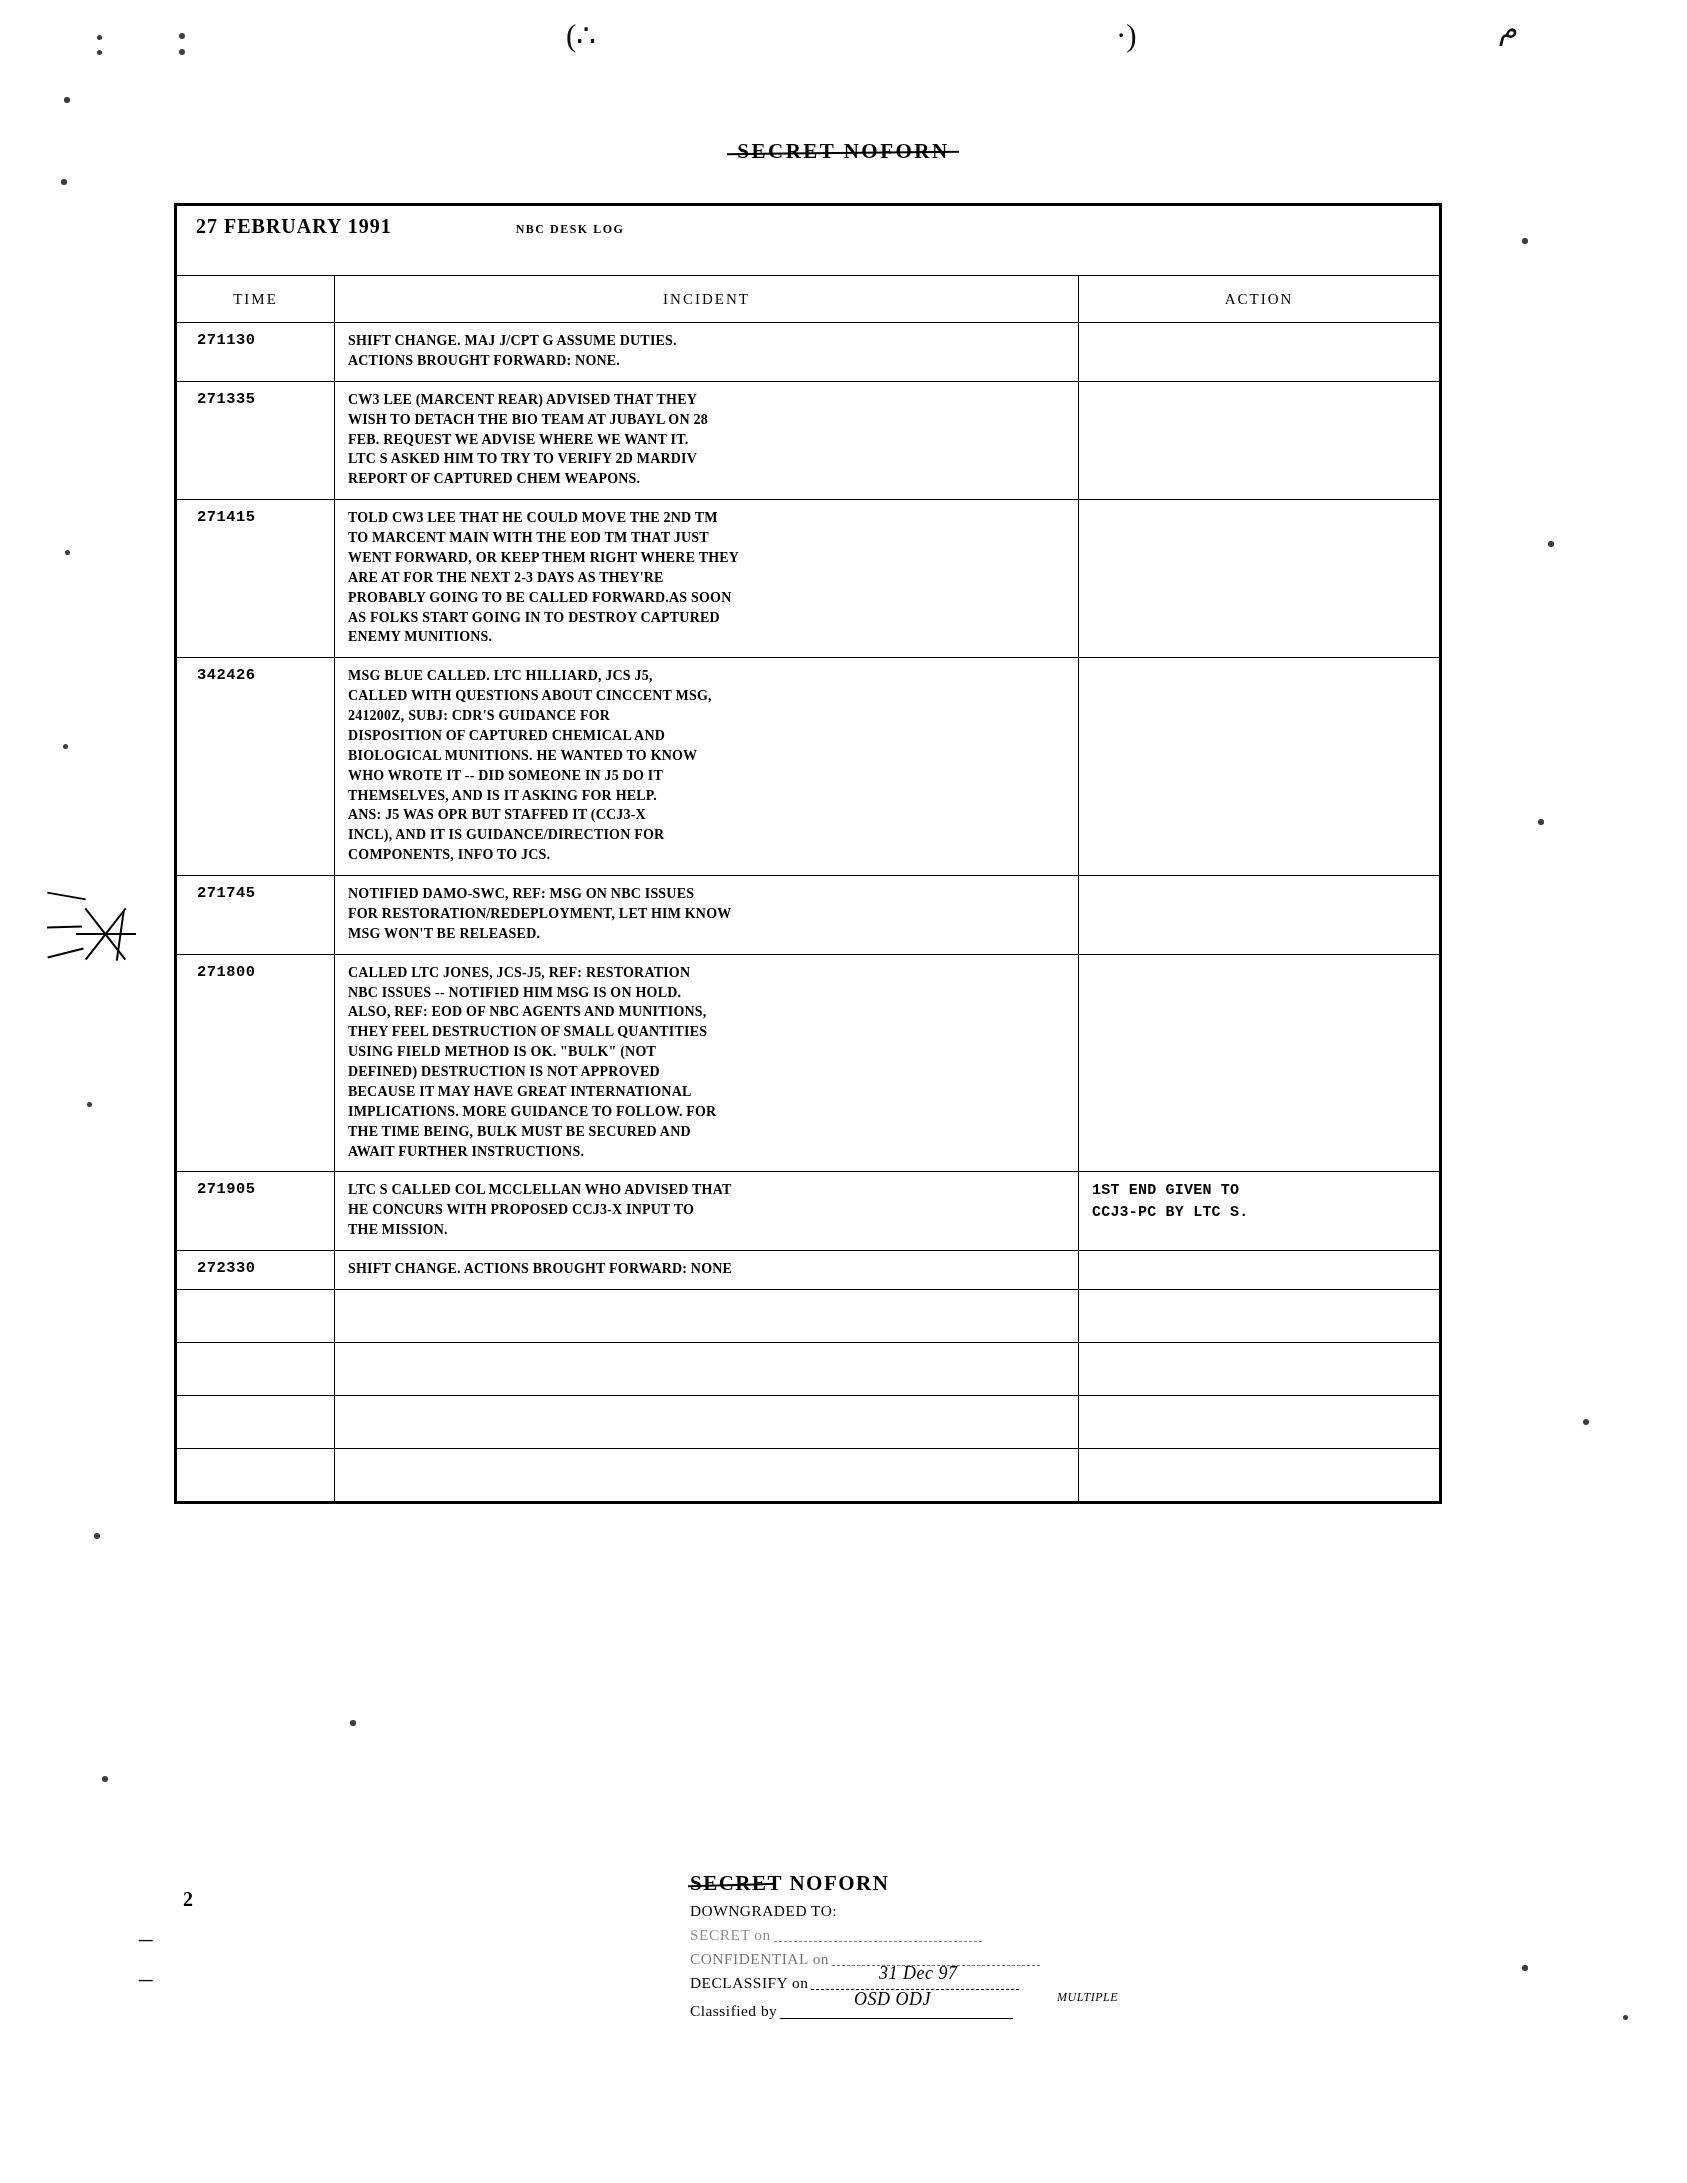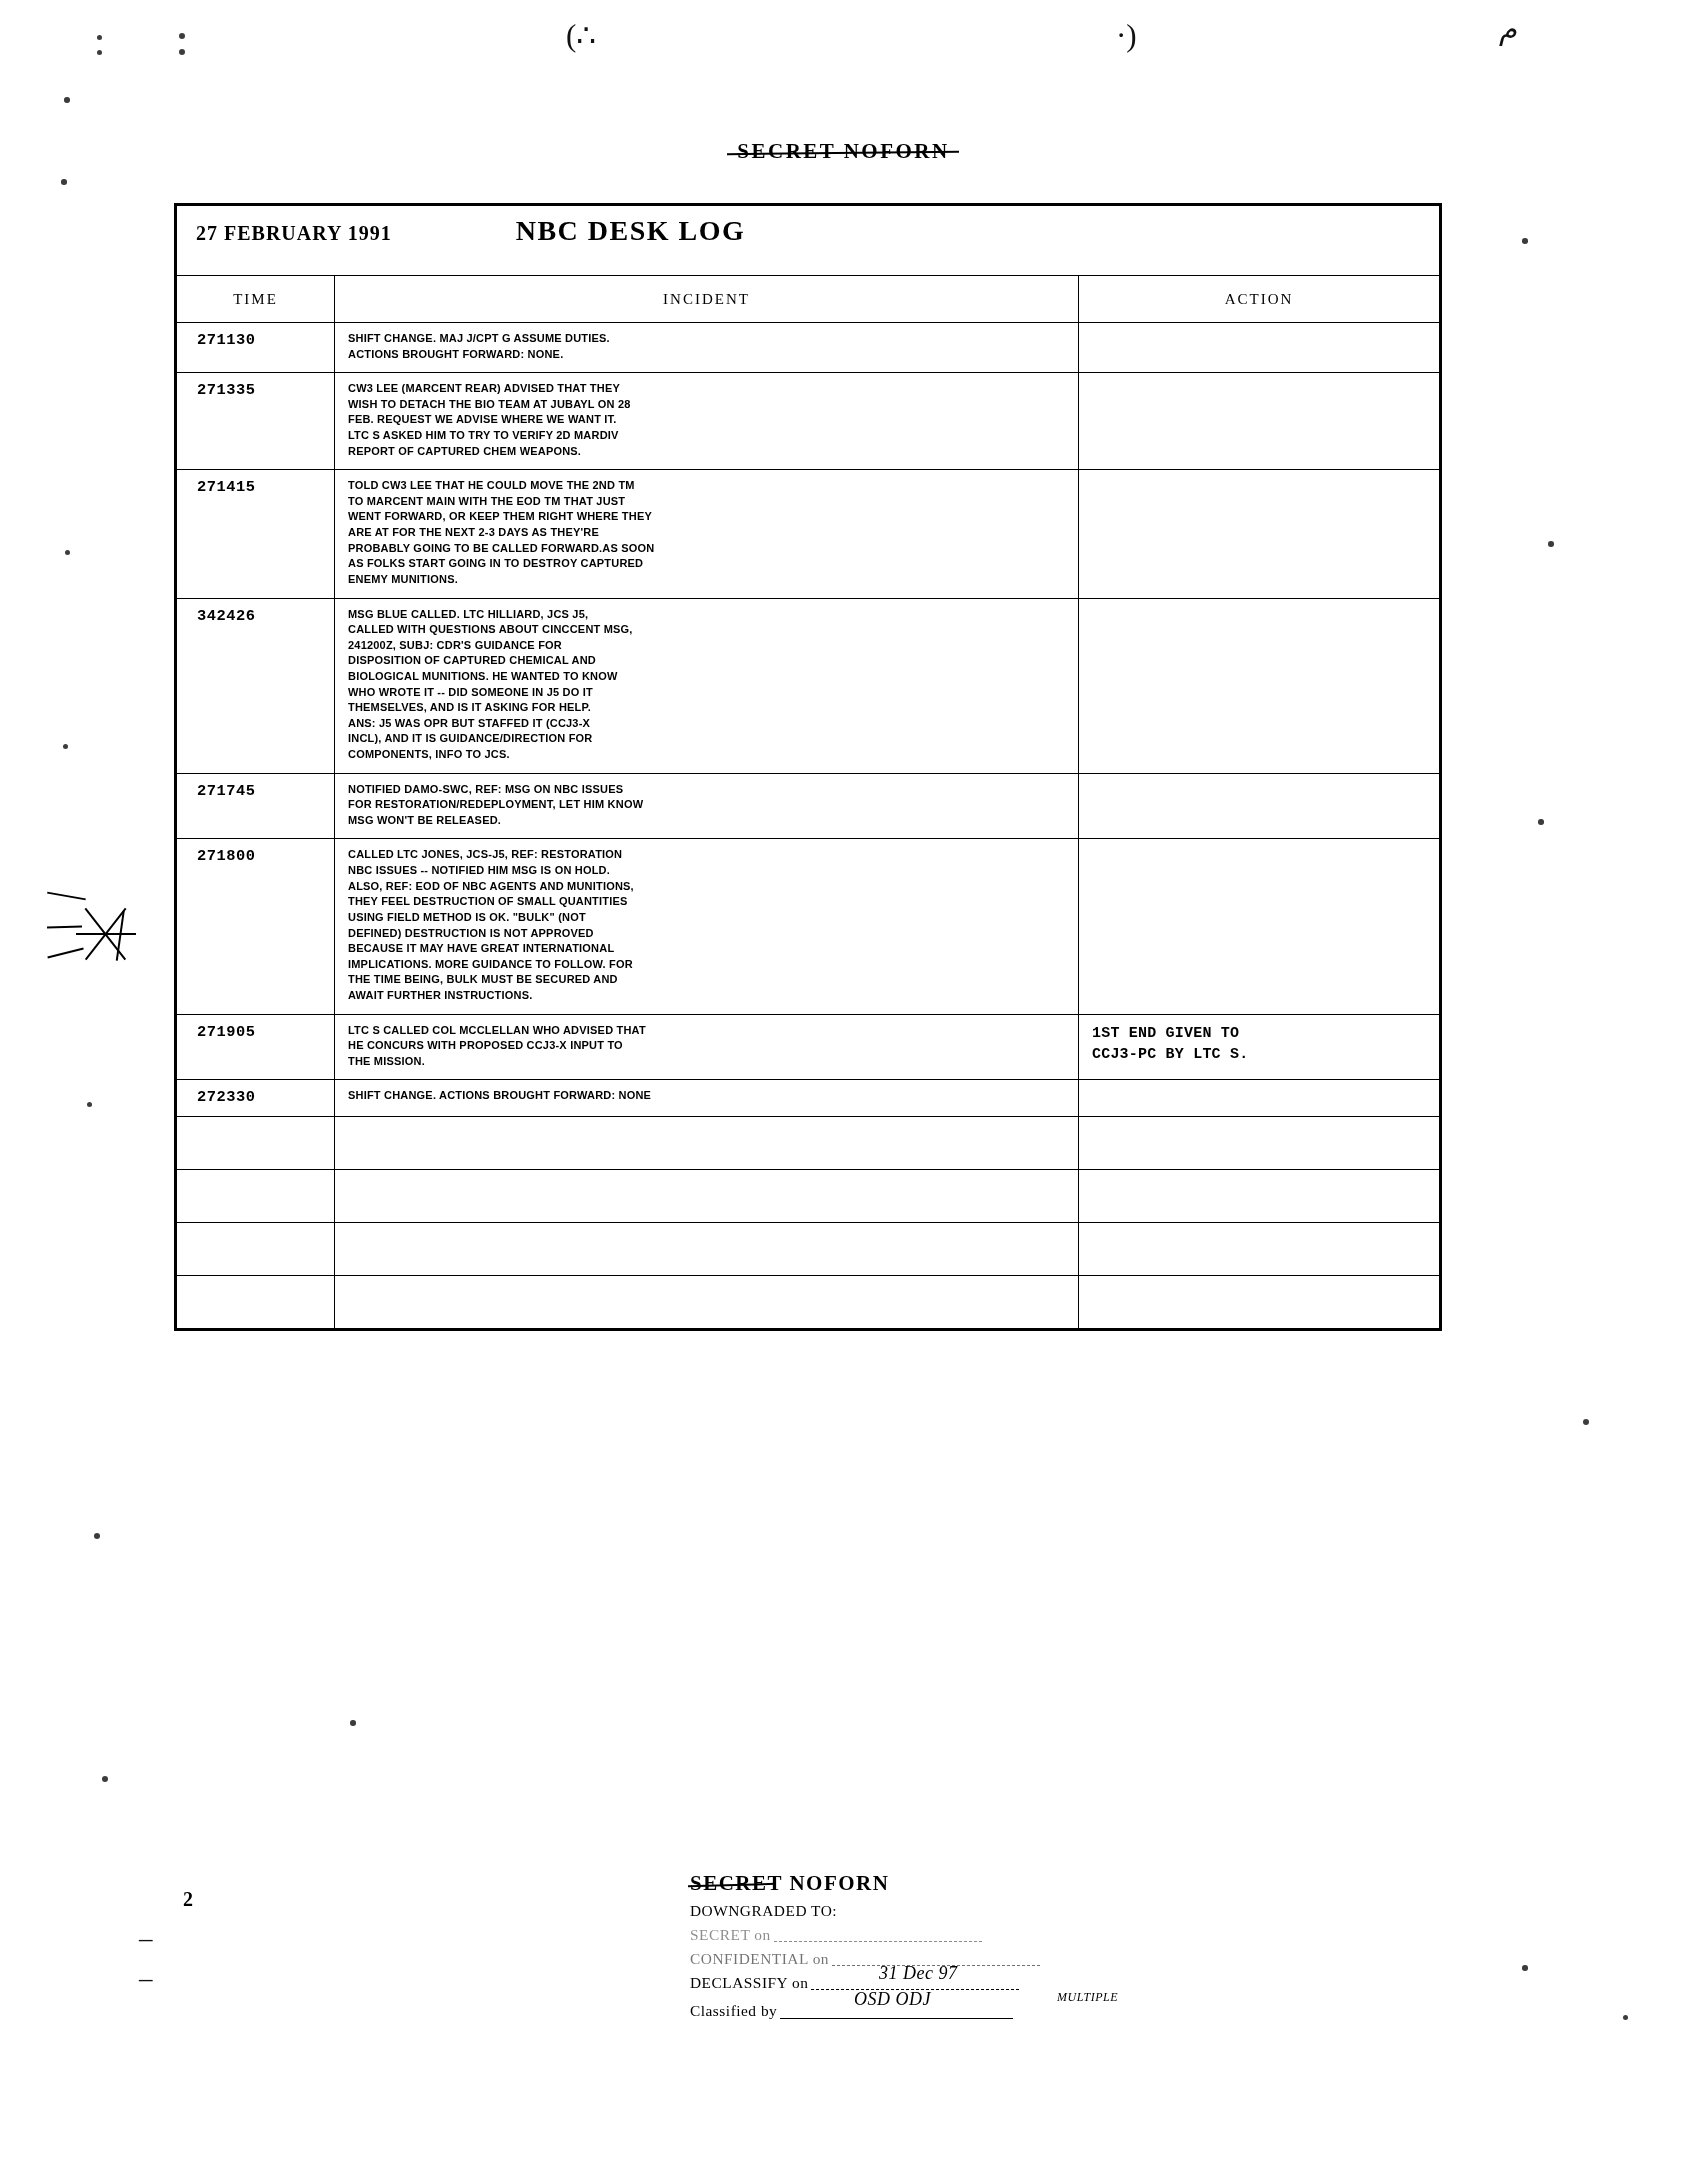--- a/index.html
+++ b/index.html
@@ -96,21 +96,21 @@
   }
   .doc-date {
     font-family: "Liberation Serif", serif;
     font-size: 20px;
     font-weight: bold;
     letter-spacing: 1px;
     white-space: nowrap;
   }
   .doc-title {
     font-family: "Liberation Serif", serif;
-    font-size: 28px;
+    font-size: 12px;
     font-weight: bold;
     letter-spacing: 1.5px;
     margin-left: 124px;
     white-space: nowrap;
   }
 
   .head-row th {
     height: 46px;
     font-family: "Liberation Serif", serif;
     font-size: 15px;
@@ -123,22 +123,22 @@
 
   td.time-cell {
     font-family: "Liberation Mono", monospace;
     font-size: 15.4px;
     font-weight: bold;
     letter-spacing: 0.5px;
     padding: 8px 0 10px 20px;
     white-space: nowrap;
   }
   td.incident-cell {
-    font-family: Liberation Sans, sans-serif;
-    font-size: 11px;
+    font-family: Liberation Serif, serif;
+    font-size: 14px;
     font-weight: bold;
     letter-spacing: 0.2px;
     line-height: 1.42;
     padding: 8px 11px 10px 13px;
     white-space: pre-line;
   }
   td.action-cell {
     font-family: "Liberation Mono", monospace;
     font-size: 15px;
     font-weight: bold;

